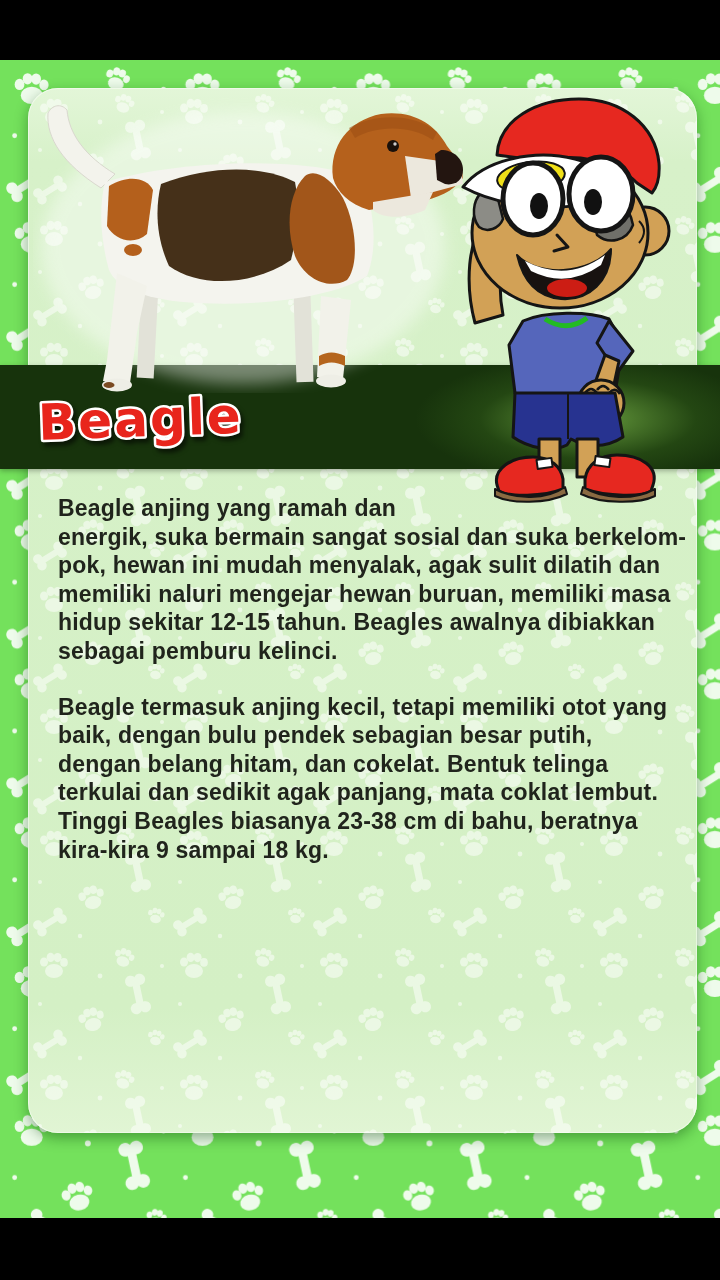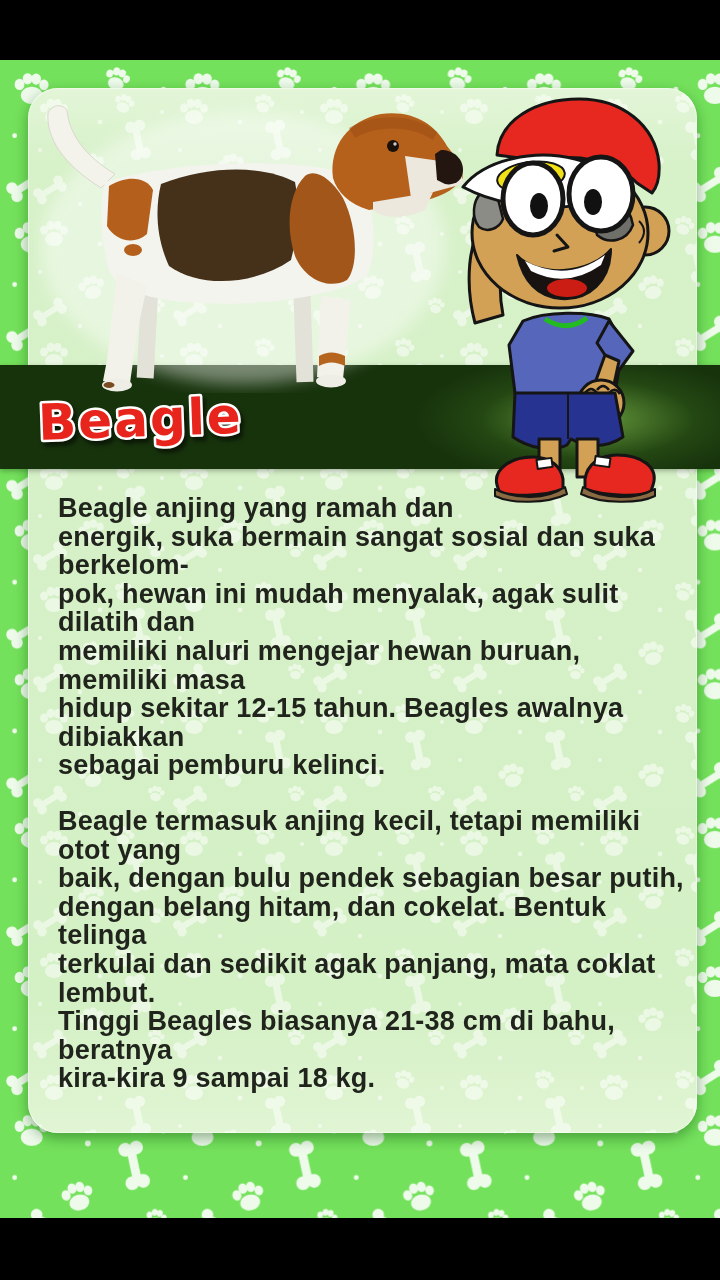--- a/index.html
+++ b/index.html
@@ -15,21 +15,21 @@
         box-shadow:0 5px 14px rgba(10,70,10,.42), inset 0 0 0 1px rgba(255,255,255,.45);
         overflow:hidden;}
   .card-pattern{position:absolute;left:0;top:0;}
   .banner{position:absolute;left:0;top:305px;width:720px;height:104px;
           background:radial-gradient(240px 88px at 588px 52%, rgba(125,185,75,.78) 0%, rgba(62,112,32,.32) 45%, rgba(20,50,10,0) 72%),#17330c;
           box-shadow:0 2px 5px rgba(0,0,0,.28);}
   .title-svg{position:absolute;left:24px;top:8px;filter:drop-shadow(3px 4px 2px rgba(0,0,0,.55));}
   .dog{position:absolute;left:33px;top:38px;}
   .boy{position:absolute;left:455px;top:33px;}
   .article{position:absolute;left:58px;top:434px;width:636px;color:#20241c;
-           font-size:27px;line-height:28.6px;font-weight:700;letter-spacing:.2px;}
+           font-size:23px;line-height:28.6px;font-weight:700;letter-spacing:.2px;}
   .article p{margin:0 0 27px 0;white-space:pre-line;}
 </style>
 </head>
 <body>
 
 <div class="screen">
 
   <div class="letterbox lb-top"></div>
 
   <div class="content">
@@ -197,21 +197,21 @@
       <p>Beagle anjing yang ramah dan
 energik, suka bermain sangat sosial dan suka berkelom-
 pok, hewan ini mudah menyalak, agak sulit dilatih dan
 memiliki naluri mengejar hewan buruan, memiliki masa
 hidup sekitar 12-15 tahun.  Beagles awalnya dibiakkan
 sebagai pemburu kelinci.</p>
       <p>Beagle termasuk anjing kecil, tetapi memiliki otot yang
 baik, dengan bulu pendek sebagian besar putih,
 dengan belang hitam, dan cokelat. Bentuk telinga
 terkulai dan sedikit agak panjang, mata coklat lembut.
-Tinggi Beagles biasanya 21-38 cm di bahu, beratnya
+Tinggi Beagles biasanya 23-38 cm di bahu, beratnya
 kira-kira 9 sampai 18 kg.</p>
     </div>
 
   </div>
 
   <div class="letterbox lb-bottom"></div>
 
 </div>
 
 </body></html>

